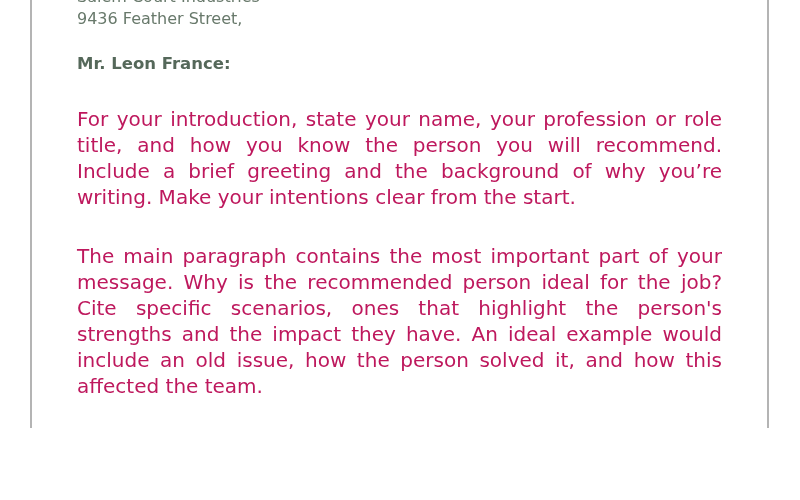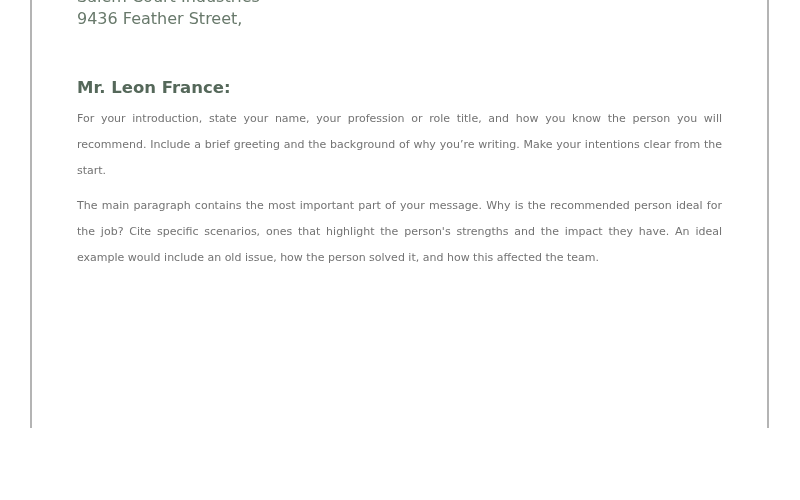--- a/index.html
+++ b/index.html
@@ -31,30 +31,30 @@
     padding: 0 45px;
     overflow: hidden;
   }
   .sender-block {
     margin-top: -14px;
     font-size: 16px;
     line-height: 22px;
     color: #68796b;
   }
   .salutation {
-    margin-top: 48px;
+    margin-top: 24px;
     font-size: 16.5px;
     font-weight: bold;
     color: #55685a;
   }
   p.para {
-    margin: 9px 0 0 0;
-    font-size: 11px;
+    margin: 33px 0 0 0;
+    font-size: 20px;
     line-height: 26px;
-    color: #737373;
+    color: #be185d;
     text-align: justify;
   }
 </style>
 </head>
 <body>
 
 <div class="viewport">
   <div class="page">
 
     <div class="sender-block">

